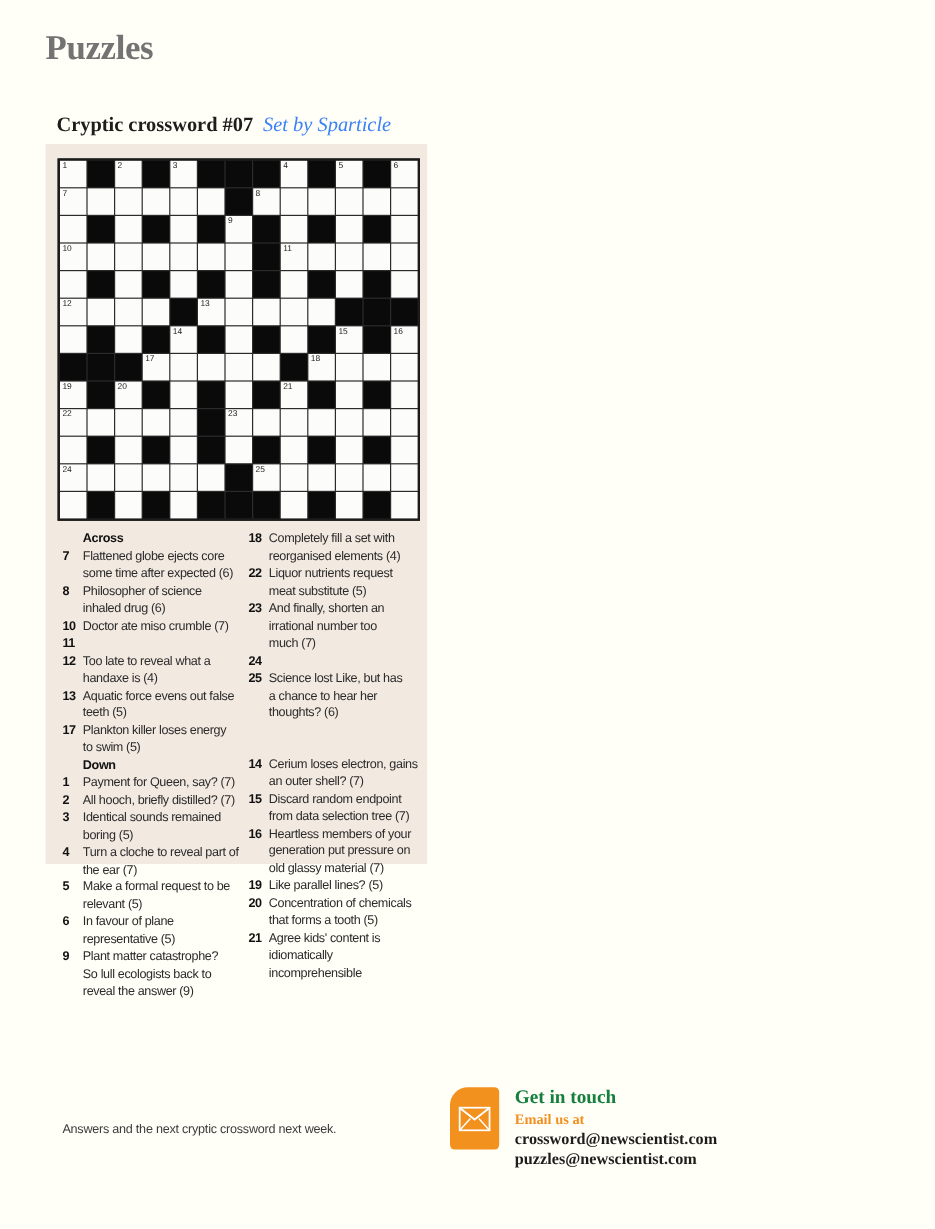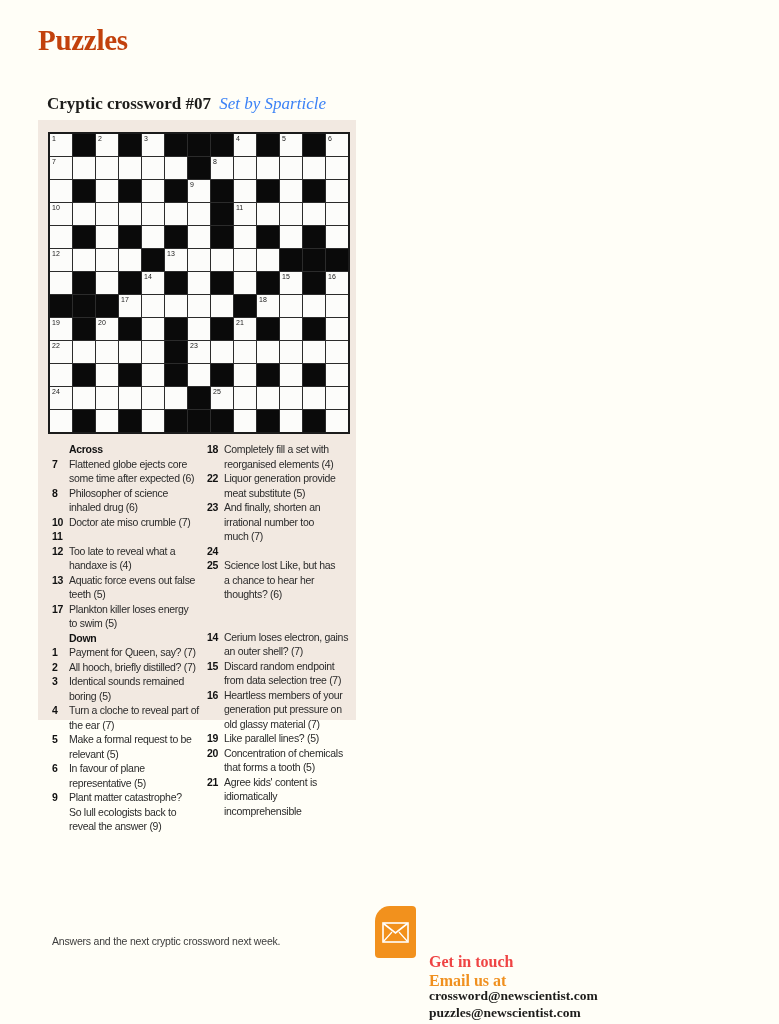--- a/index.html
+++ b/index.html
@@ -1,20 +1,20 @@
 <!DOCTYPE html>
 <html><head>
 <meta charset="utf-8">
 <style>
   html,body{margin:0;padding:0;}
   body{background:#FFFEF7;}
   .page{position:relative;width:779px;height:1024px;background:#FFFEF7;overflow:hidden;
         font-family:"Liberation Sans",sans-serif;color:#222;}
   .section-title{position:absolute;left:38px;top:25px;font-family:"Liberation Serif",serif;
-        font-weight:700;font-size:29px;line-height:30px;color:#c2410c;letter-spacing:-0.3px;}
+        font-weight:700;font-size:29px;line-height:30px;color:#737373;letter-spacing:-0.3px;}
   .puzzle-title{position:absolute;left:47px;top:94px;font-family:"Liberation Serif",serif;
         font-size:17px;line-height:19px;color:#1D1D1B;}
   .pt-bold{font-weight:700;}
   .pt-setter{font-style:italic;font-weight:400;margin-left:4px;color:#3b82f6;}
   .panel{position:absolute;left:38px;top:120px;width:318px;height:600px;background:#F2E9E1;}
 
   
   .grid{position:absolute;left:10px;top:12px;display:grid;
         grid-template-columns:repeat(13,22px);grid-auto-rows:22px;gap:1px;
         background:#2b2b2b;border:2px solid #1b1b1b;width:max-content;}
@@ -36,22 +36,22 @@
   .clue-gap{height:28px;}
 
   .answers-note{position:absolute;left:14px;top:815px;font-size:10.5px;letter-spacing:-0.2px;
         color:#3c3c3c;}
 
   
   .contact{position:absolute;left:375px;top:906px;display:flex;}
   .mail-badge{width:41px;height:52px;background:#F2911D;border-radius:15px 4px 4px 4px;
         display:flex;align-items:center;justify-content:center;flex:0 0 auto;}
   .contact-text{margin-left:13px;font-family:"Liberation Serif",serif;}
-  .contact-heading{font-weight:700;font-size:16px;line-height:18px;color:#ef4444;margin-top:47px;}
-  .contact-label{font-weight:700;font-size:16px;line-height:15px;color:#F0901F;margin-top:2px;}
+  .contact-heading{font-weight:700;font-size:16px;line-height:18px;color:#15803d;}
+  .contact-label{font-weight:700;font-size:12px;line-height:15px;color:#F0901F;margin-top:2px;}
   .contact-email{font-weight:700;font-size:13.5px;line-height:16.5px;color:#1D1D1B;}
 </style>
 </head>
 <body>
 
 <div class="page">
   <div class="section-title">Puzzles</div>
 
   <div class="puzzle-title">
     <span class="pt-bold">Cryptic crossword #07</span>
@@ -381,21 +381,21 @@
           <div class="clue">
             <span class="num">18</span>
             <span class="txt">
               <span class="ln">Completely fill a set with</span>
               <span class="ln">reorganised elements (4)</span>
             </span>
           </div>
           <div class="clue">
             <span class="num">22</span>
             <span class="txt">
-              <span class="ln">Liquor generation provide</span>
+              <span class="ln">Liquor nutrients request</span>
               <span class="ln">meat substitute (5)</span>
             </span>
           </div>
           <div class="clue">
             <span class="num">23</span>
             <span class="txt">
               <span class="ln">And finally, shorten an</span>
               <span class="ln">irrational number too</span>
               <span class="ln">much (7)</span>
             </span>

